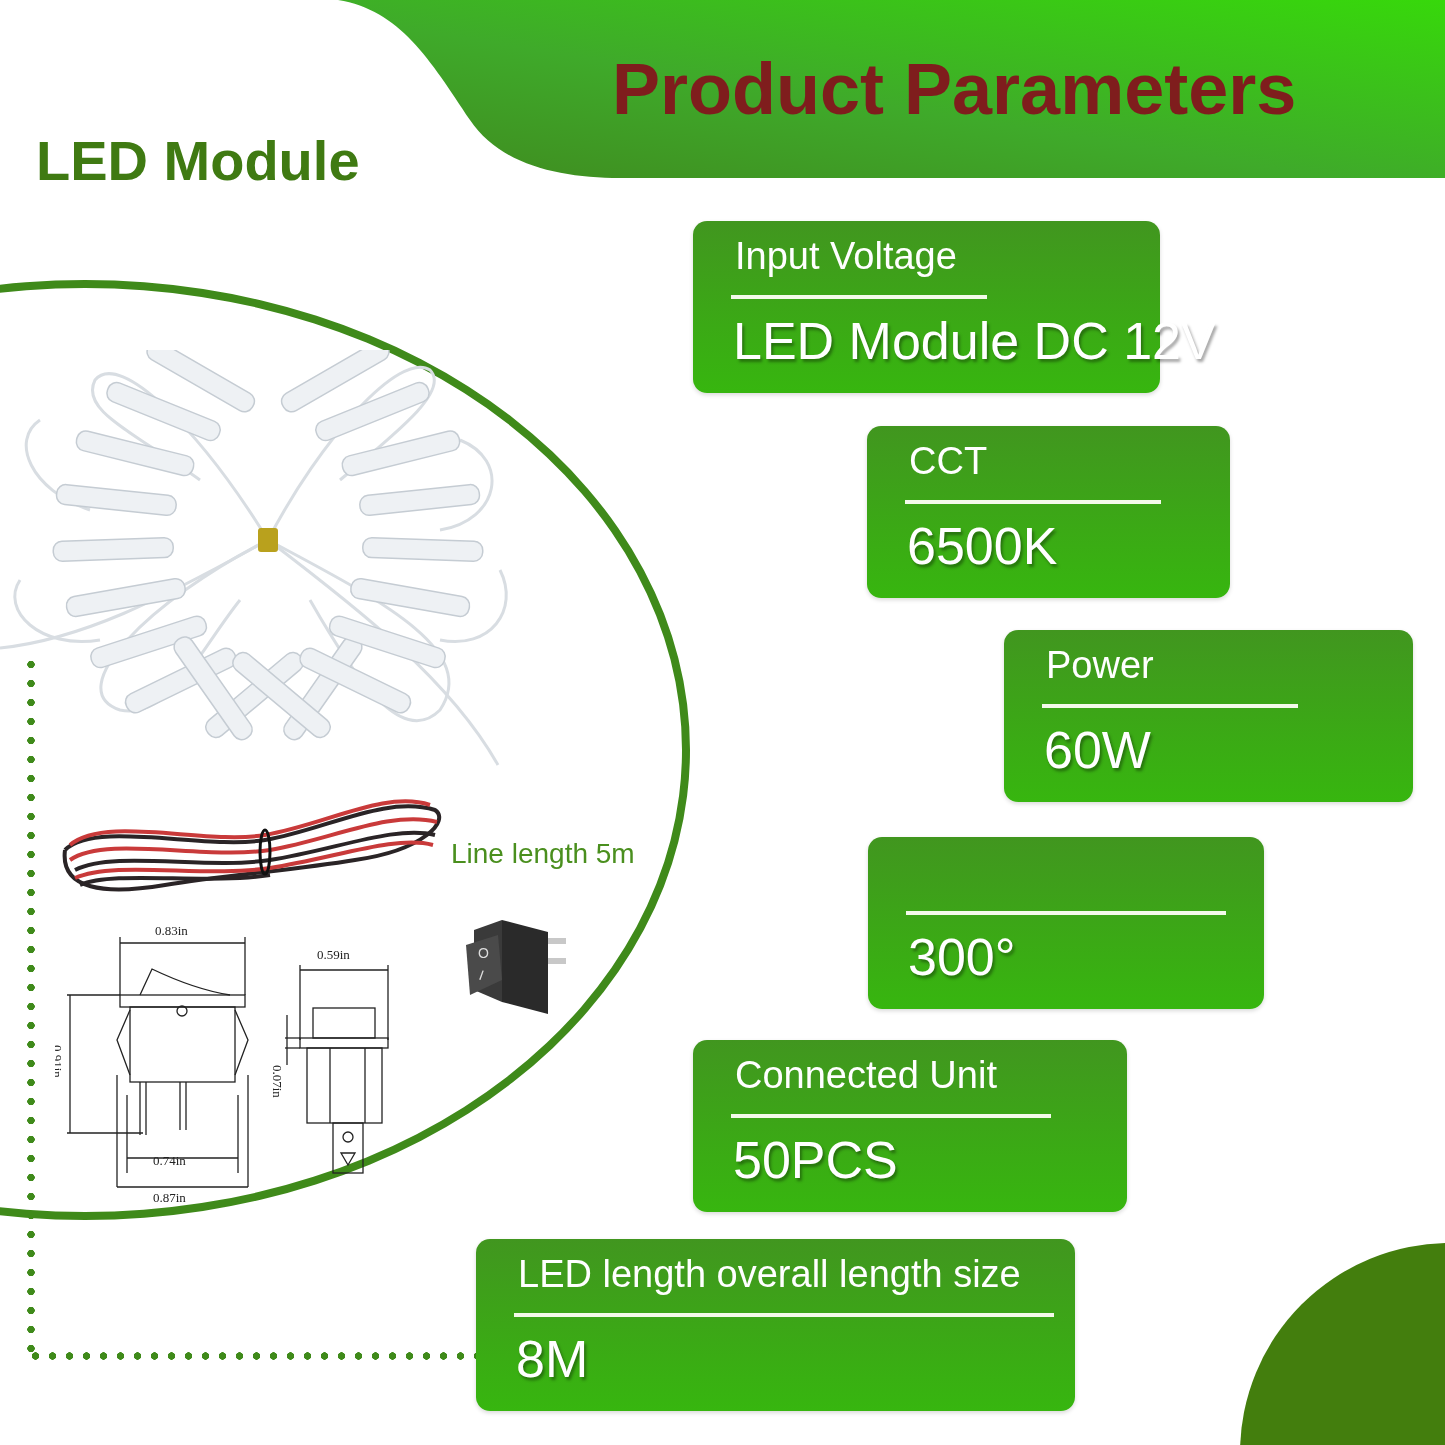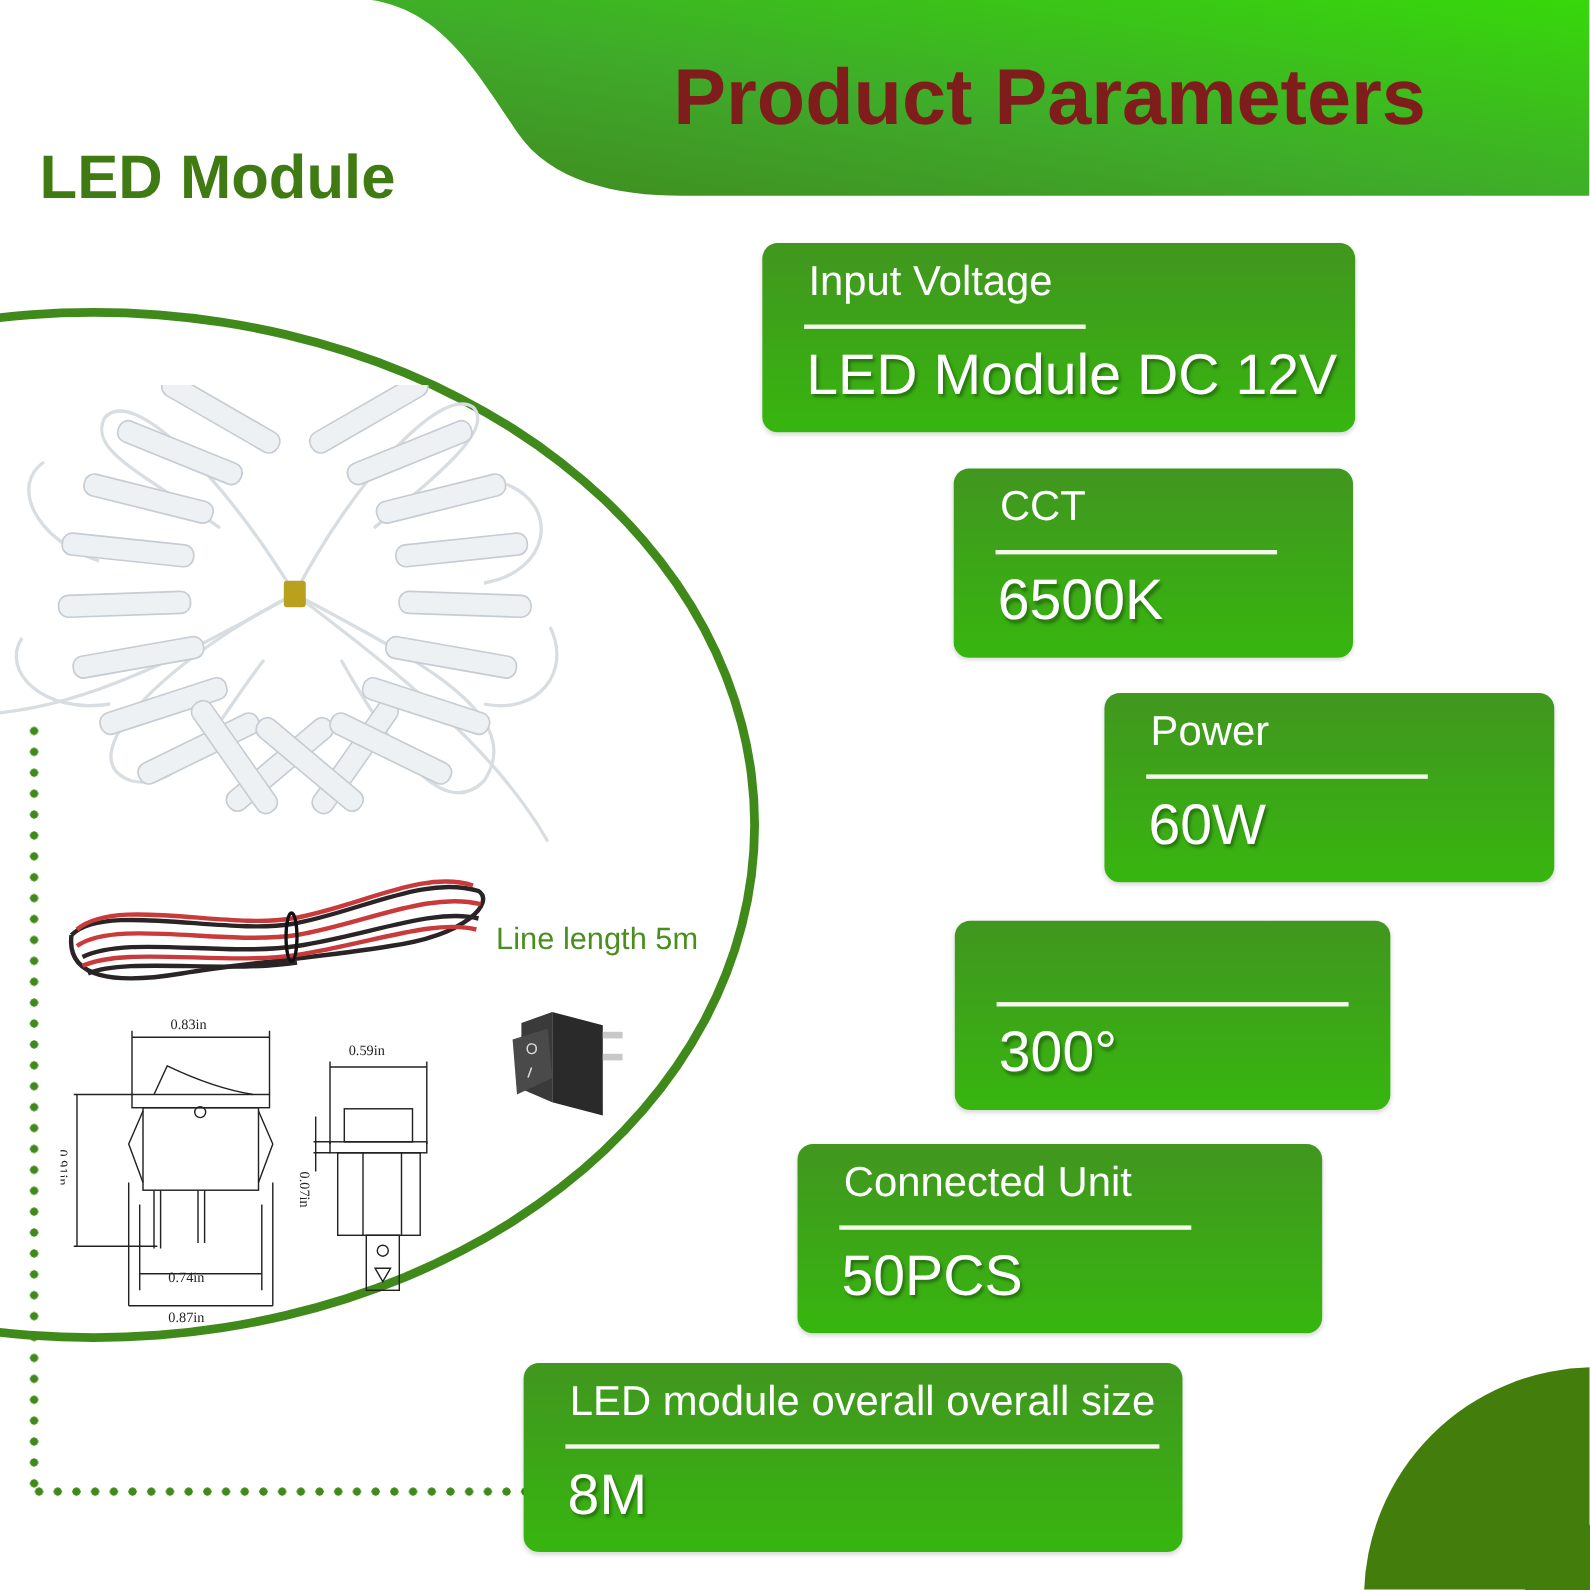--- a/index.html
+++ b/index.html
@@ -145,21 +145,21 @@
     <line x1="232" y1="100" x2="232" y2="150"></line>
   </g>
   <text class="dim" x="100" y="20">0.83in</text>
   <text class="dim" x="262" y="44">0.59in</text>
   <text class="dim" x="0" y="0" transform="translate(-2 130) rotate(90)">0.91in</text>
   <text class="dim" x="0" y="0" transform="translate(218 150) rotate(90)">0.07in</text>
   <text class="dim" x="98" y="250">0.74in</text>
   <text class="dim" x="98" y="287">0.87in</text>
 </svg>
 
-<div class="card" style="left:693px;top:221px;width:539px;height:172px;">
+<div class="card" style="left:693px;top:221px;width:467px;height:172px;">
   <div class="label">Input Voltage</div>
   <div class="rule" style="width:256px;"></div>
   <div class="value">LED Module DC 12V</div>
 </div>
 
 <div class="card" style="left:867px;top:426px;width:363px;height:172px;">
   <div class="label">CCT</div>
   <div class="rule" style="width:256px;"></div>
   <div class="value">6500K</div>
 </div>
@@ -168,25 +168,25 @@
   <div class="label">Power</div>
   <div class="rule" style="width:256px;"></div>
   <div class="value">60W</div>
 </div>
 
 <div class="card" style="left:868px;top:837px;width:396px;height:172px;">
   <div class="rule" style="width:320px;"></div>
   <div class="value">300°</div>
 </div>
 
-<div class="card" style="left:725px;top:1040px;width:477px;height:172px;">
+<div class="card" style="left:693px;top:1040px;width:434px;height:172px;">
   <div class="label">Connected Unit</div>
   <div class="rule" style="width:320px;"></div>
   <div class="value">50PCS</div>
 </div>
 
 <div class="card" style="left:476px;top:1239px;width:599px;height:172px;">
-  <div class="label">LED module overall overall size</div>
+  <div class="label">LED length overall length size</div>
   <div class="rule" style="width:540px;"></div>
   <div class="value">8M</div>
 </div>
 
 <div class="corner-blob"></div>
 
 </body></html>

